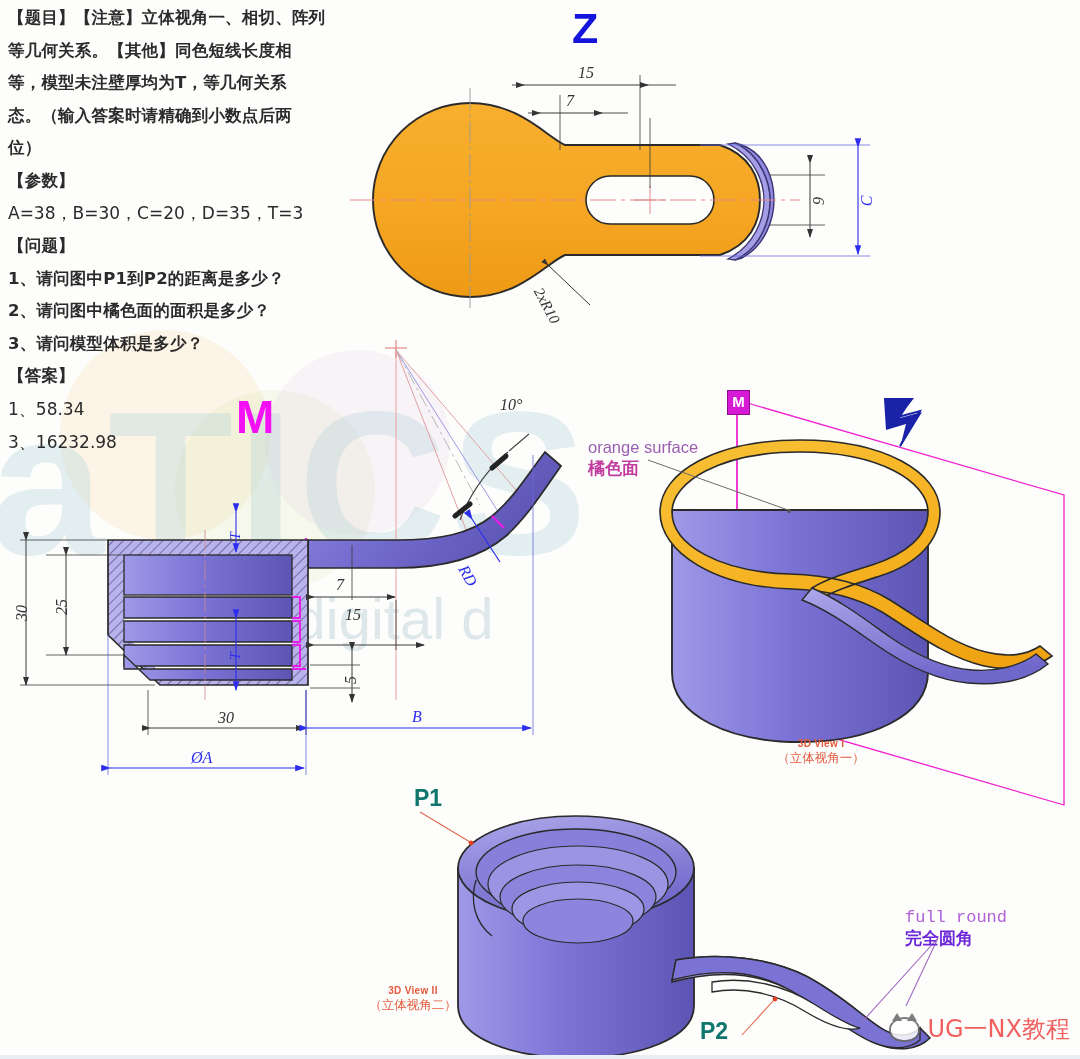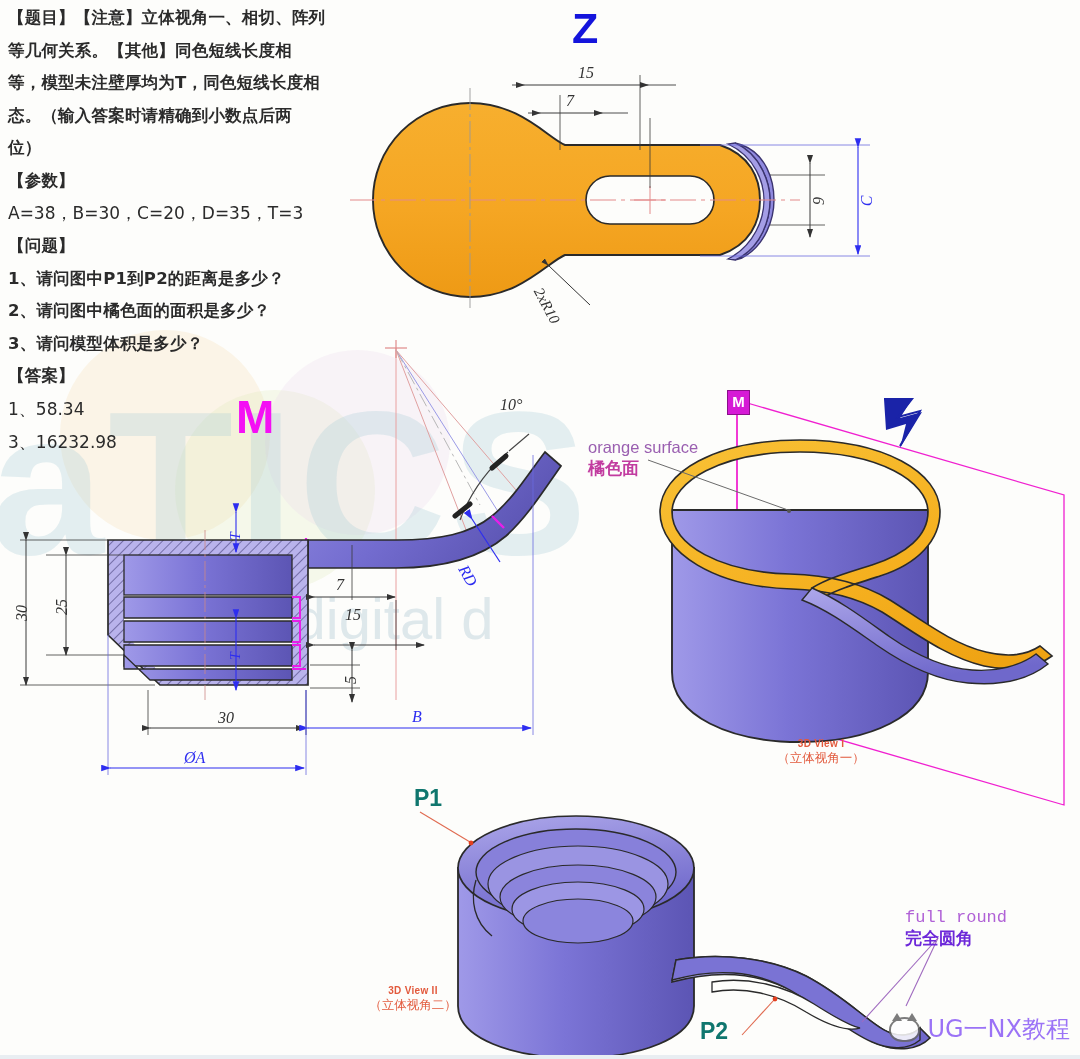--- a/index.html
+++ b/index.html
@@ -60,21 +60,21 @@
   .note-o{position:absolute;font-family:"Liberation Sans",sans-serif;color:#9a5fb0;}
   .note-o .en{font-size:16.5px;}
   .note-o .cn{font-size:17px;color:#c23ca0;font-weight:bold;}
   .note-p{position:absolute;font-family:Liberation Mono, monospace;color:#b061d6;text-align:left;}
   .note-p .en{font-size:17px;}
   .note-p .cn{font-size:17px;font-weight:bold;color:#6d28d9;}
   .plbl{position:absolute;font-family:"Liberation Sans",sans-serif;font-weight:bold;font-size:23px;color:#0f766e;}
   .ugwm{
     position:absolute;right:10px;bottom:14px;
     font-family:"DejaVu Sans","Liberation Sans",sans-serif;
-    font-size:24px;color:#8b5cf6;display:flex;align-items:center;gap:7px;
+    font-size:24px;color:#ef4444;display:flex;align-items:center;gap:7px;
     opacity:.85;
   }
   .ugwm .cat{
     width:27px;height:21px;border:2px solid #666;border-radius:50% 50% 45% 45%;
     position:relative;background:#fff;
   }
   .ugwm .cat:before,.ugwm .cat:after{
     content:"";position:absolute;top:-6px;width:0;height:0;
     border-left:5px solid transparent;border-right:5px solid transparent;
     border-bottom:8px solid #666;
@@ -90,21 +90,21 @@
 
   <div class="wm wm-blob" style="left:60px;top:330px;width:210px;height:210px;background:rgba(248,214,160,.22);"></div>
   <div class="wm wm-blob" style="left:175px;top:390px;width:200px;height:200px;background:rgba(214,232,170,.20);"></div>
   <div class="wm wm-blob" style="left:265px;top:350px;width:185px;height:185px;background:rgba(230,205,235,.20);"></div>
   <div class="wm wm-big">aTICS</div>
   <div class="wm wm-sub">CAD digital d</div>
 
   <div class="qtext">
     <div class="qline b">【题目】【注意】立体视角一、相切、阵列</div>
     <div class="qline b">等几何关系。【其他】同色短线长度相</div>
-    <div class="qline b">等，模型未注壁厚均为T，同色短线长度相</div>
+    <div class="qline b">等，模型未注壁厚均为T，等几何关系</div>
     <div class="qline b">态。（输入答案时请精确到小数点后两</div>
     <div class="qline b">位）</div>
     <div class="qline b">【参数】</div>
     <div class="qnum">A=38，B=30，C=20，D=35，T=3</div>
     <div class="qline b">【问题】</div>
     <div class="qline b">1、请问图中P1到P2的距离是多少？</div>
     <div class="qline b">2、请问图中橘色面的面积是多少？</div>
     <div class="qline b">3、请问模型体积是多少？</div>
     <div class="qline b">【答案】</div>
     <div class="qnum">1、58.34</div>
@@ -391,21 +391,21 @@
 
   <div class="msym" style="left:236px;top:390px;">M</div>
   <div class="lbl dim dimv" style="left:14px;top:604px;transform:rotate(-90deg);">30</div>
   <div class="lbl dim dimv" style="left:54px;top:598px;transform:rotate(-90deg);">25</div>
   <div class="lbl dim blue dimv" style="left:232px;top:528px;transform:rotate(-90deg);font-size:14px;">T</div>
   <div class="lbl dim blue dimv" style="left:232px;top:648px;transform:rotate(-90deg);font-size:14px;">T</div>
   <div class="lbl dim" style="left:336px;top:576px;">7</div>
   <div class="lbl dim" style="left:345px;top:606px;">15</div>
   <div class="lbl dim dimv" style="left:347px;top:671px;transform:rotate(-90deg);">5</div>
   <div class="lbl dim" style="left:218px;top:709px;">30</div>
-  <div class="lbl dim blue" style="left:184px;top:749px;">ØA</div>
+  <div class="lbl dim blue" style="left:191px;top:749px;">ØA</div>
   <div class="lbl dim blue" style="left:412px;top:708px;">B</div>
   <div class="lbl dim blue dimv" style="left:470px;top:562px;transform:rotate(60deg);transform-origin:left top;">RD</div>
   <div class="lbl dim" style="left:500px;top:396px;">10°</div>
 
   <div class="note-o" style="left:588px;top:438px;">
     <div class="en">orange surface</div>
     <div class="cn">橘色面</div>
   </div>
   <div style="position:absolute;left:727px;top:390px;width:21px;height:23px;background:#d61ad6;
               border:1.5px solid #8a0f8a;color:#fff;font-size:15px;font-weight:bold;

